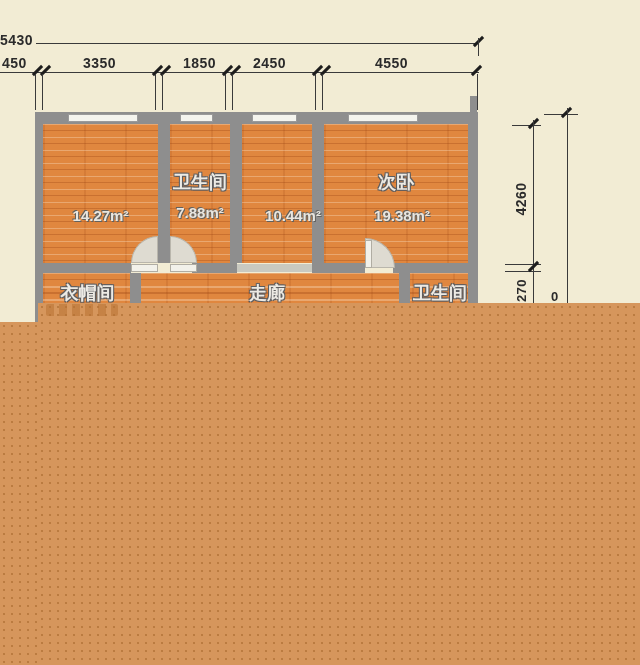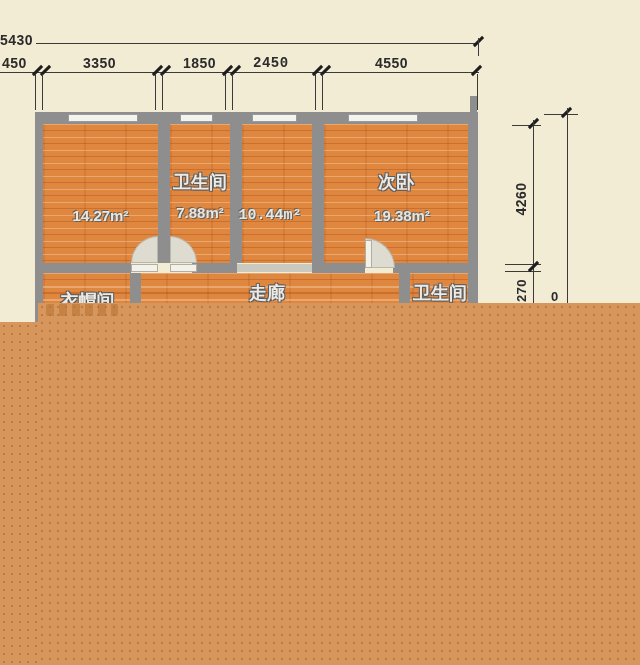--- a/index.html
+++ b/index.html
@@ -41,21 +41,21 @@
 
   <div class="dimtext" style="left:0;top:32px;">5430</div>
   <div class="dimline-h" style="left:36px;top:43px;width:443px;"></div>
   <div class="tick" style="left:472px;top:40px;"></div>
   <div class="dimline-v" style="left:478px;top:38px;height:18px;"></div>
 
   <div class="dimline-h" style="left:0;top:72px;width:479px;"></div>
   <div class="dimtext" style="left:2px;top:55px;">450</div>
   <div class="dimtext" style="left:83px;top:55px;">3350</div>
   <div class="dimtext" style="left:173px;top:55px;margin-left:10px;">1850</div>
-  <div class="dimtext" style="left:253px;top:55px;font-family:Liberation Mono, monospace;">2450</div>
+  <div class="dimtext" style="left:253px;top:55px;">2450</div>
   <div class="dimtext" style="left:375px;top:55px;">4550</div>
 
   <div class="tick" style="left:31px;top:69px;"></div>
   <div class="tick" style="left:39px;top:69px;"></div>
   <div class="tick" style="left:151px;top:69px;"></div>
   <div class="tick" style="left:159px;top:69px;"></div>
   <div class="tick" style="left:221px;top:69px;"></div>
   <div class="tick" style="left:229px;top:69px;"></div>
   <div class="tick" style="left:311px;top:69px;"></div>
   <div class="tick" style="left:319px;top:69px;"></div>
@@ -116,26 +116,26 @@
   <div class="floor" style="left:43px;top:273px;width:425px;height:45px;"></div>
   <div class="wall" style="left:130px;top:273px;width:11px;height:45px;"></div>
   <div class="wall" style="left:399px;top:263px;width:11px;height:55px;"></div>
   <div class="wall" style="left:35px;top:273px;width:8px;height:50px;"></div>
 
   <div class="room-area" style="left:43px;top:207px;width:115px;">14.27m²</div>
 
   <div class="room-name" style="left:152px;top:170px;width:96px;">卫生间</div>
   <div class="room-area" style="left:152px;top:204px;width:96px;">7.88m²</div>
 
-  <div class="room-area" style="left:224px;top:207px;width:92px;font-family:Liberation Mono, monospace;">10.44m²</div>
+  <div class="room-area" style="left:247px;top:207px;width:92px;">10.44m²</div>
 
   <div class="room-name" style="left:324px;top:170px;width:144px;">次卧</div>
   <div class="room-area" style="left:324px;top:207px;width:156px;">19.38m²</div>
 
-  <div class="room-name" style="left:40px;top:289px;width:95px;">衣帽间</div>
+  <div class="room-name" style="left:40px;top:281px;width:95px;">衣帽间</div>
   <div class="room-name" style="left:222px;top:281px;width:90px;font-family:Liberation Mono, monospace;">走廊</div>
   <div class="room-name" style="left:398px;top:281px;width:84px;">卫生间</div>
 
   <div class="overlay" style="left:38px;top:303px;width:602px;height:362px;"></div>
   <div class="overlay" style="left:0;top:322px;width:38px;height:343px;"></div>
   <div class="ghost" style="left:46px;top:304px;width:72px;height:12px;"></div>
 
 </div>
 
 </body></html>

